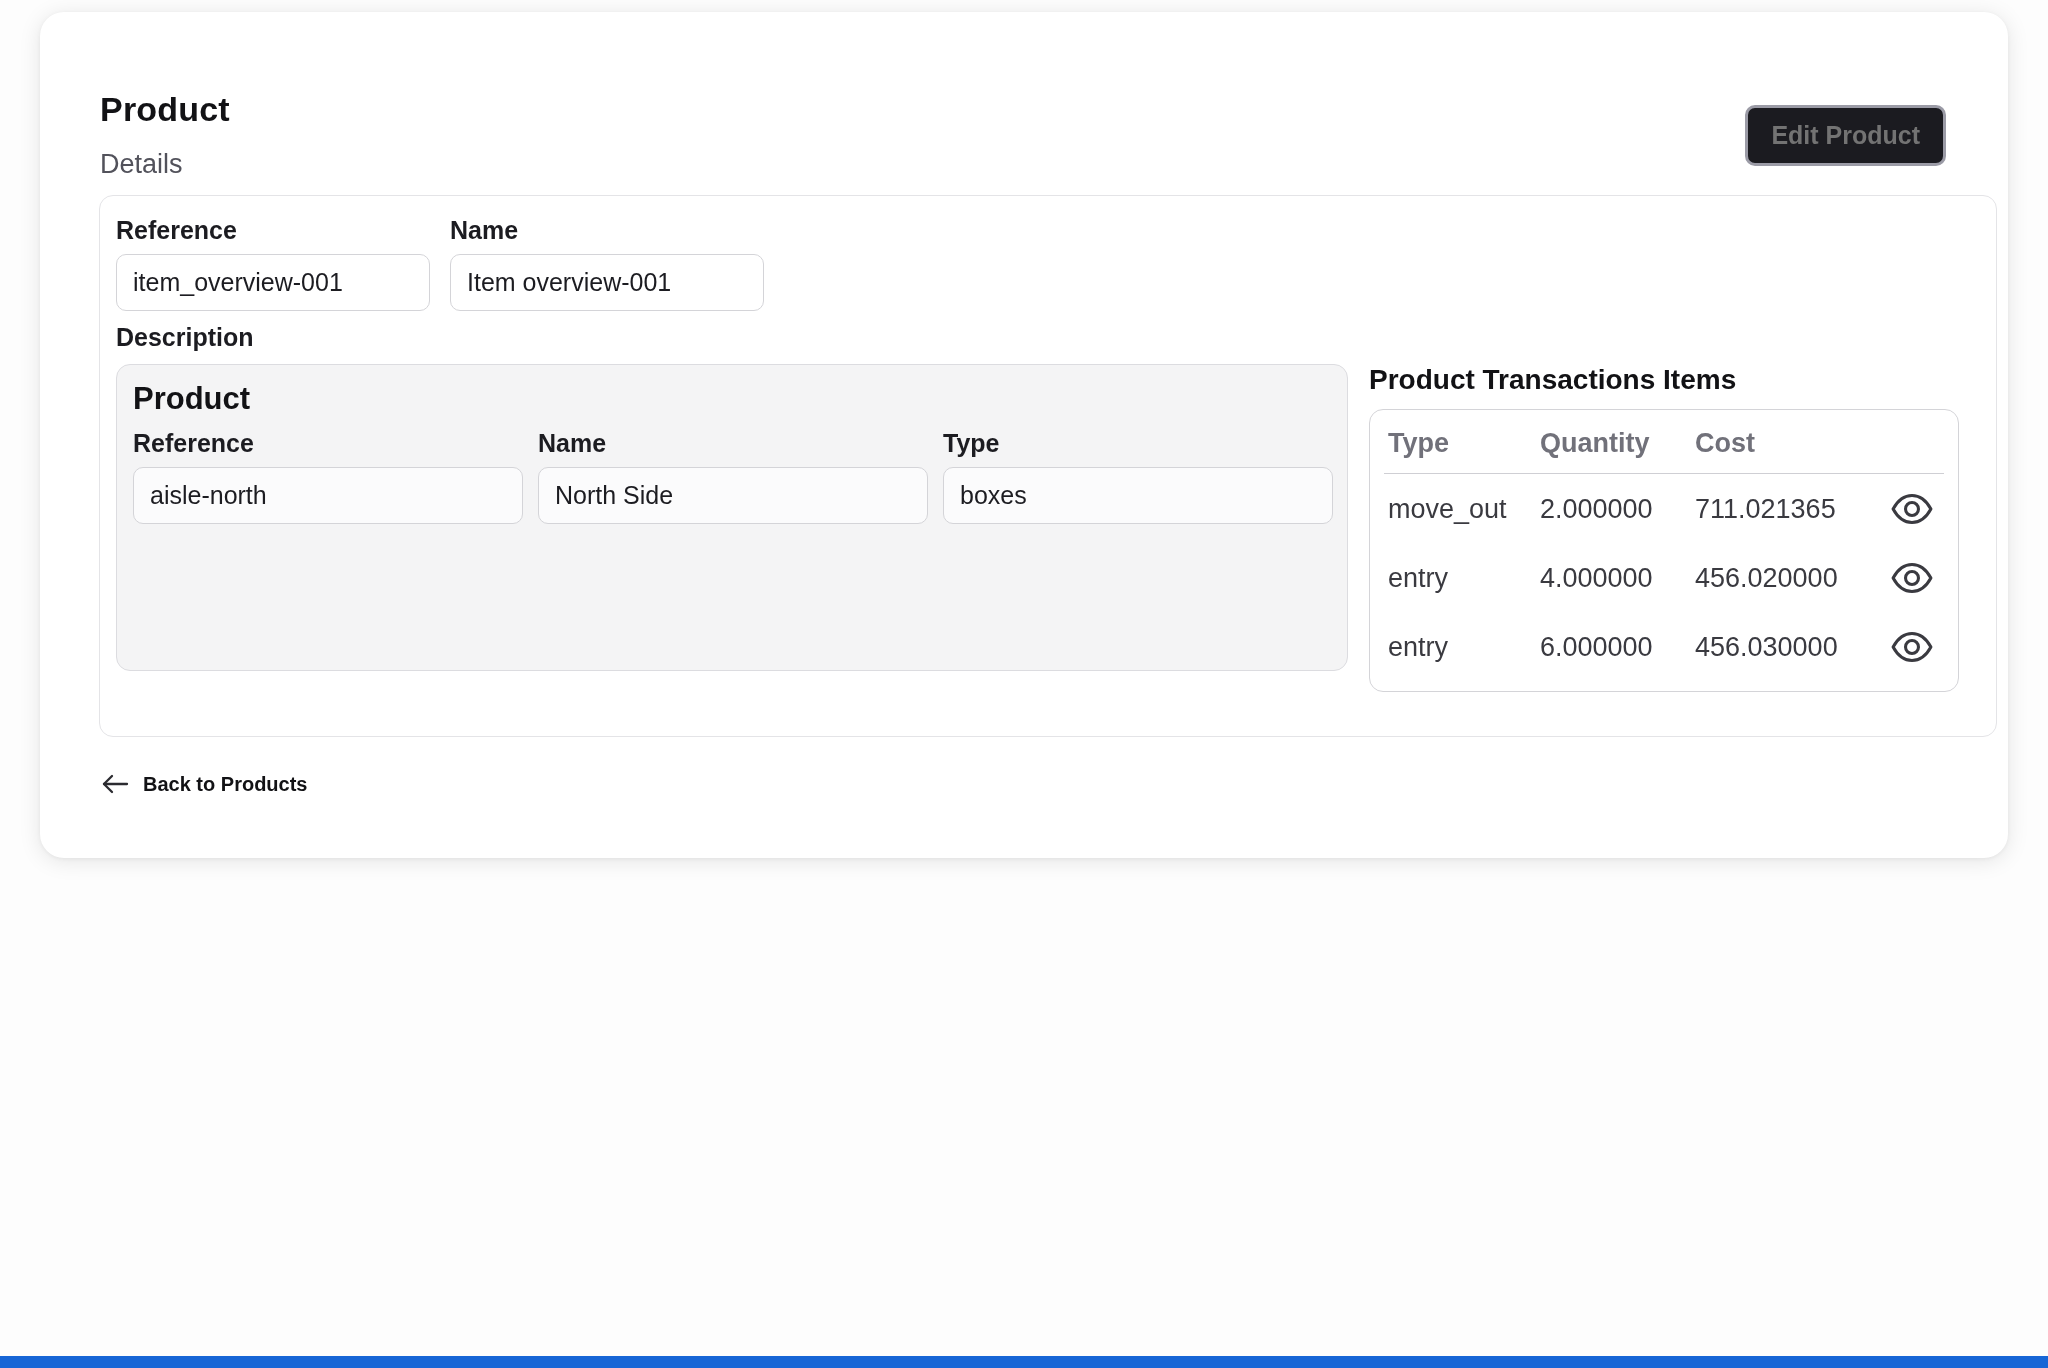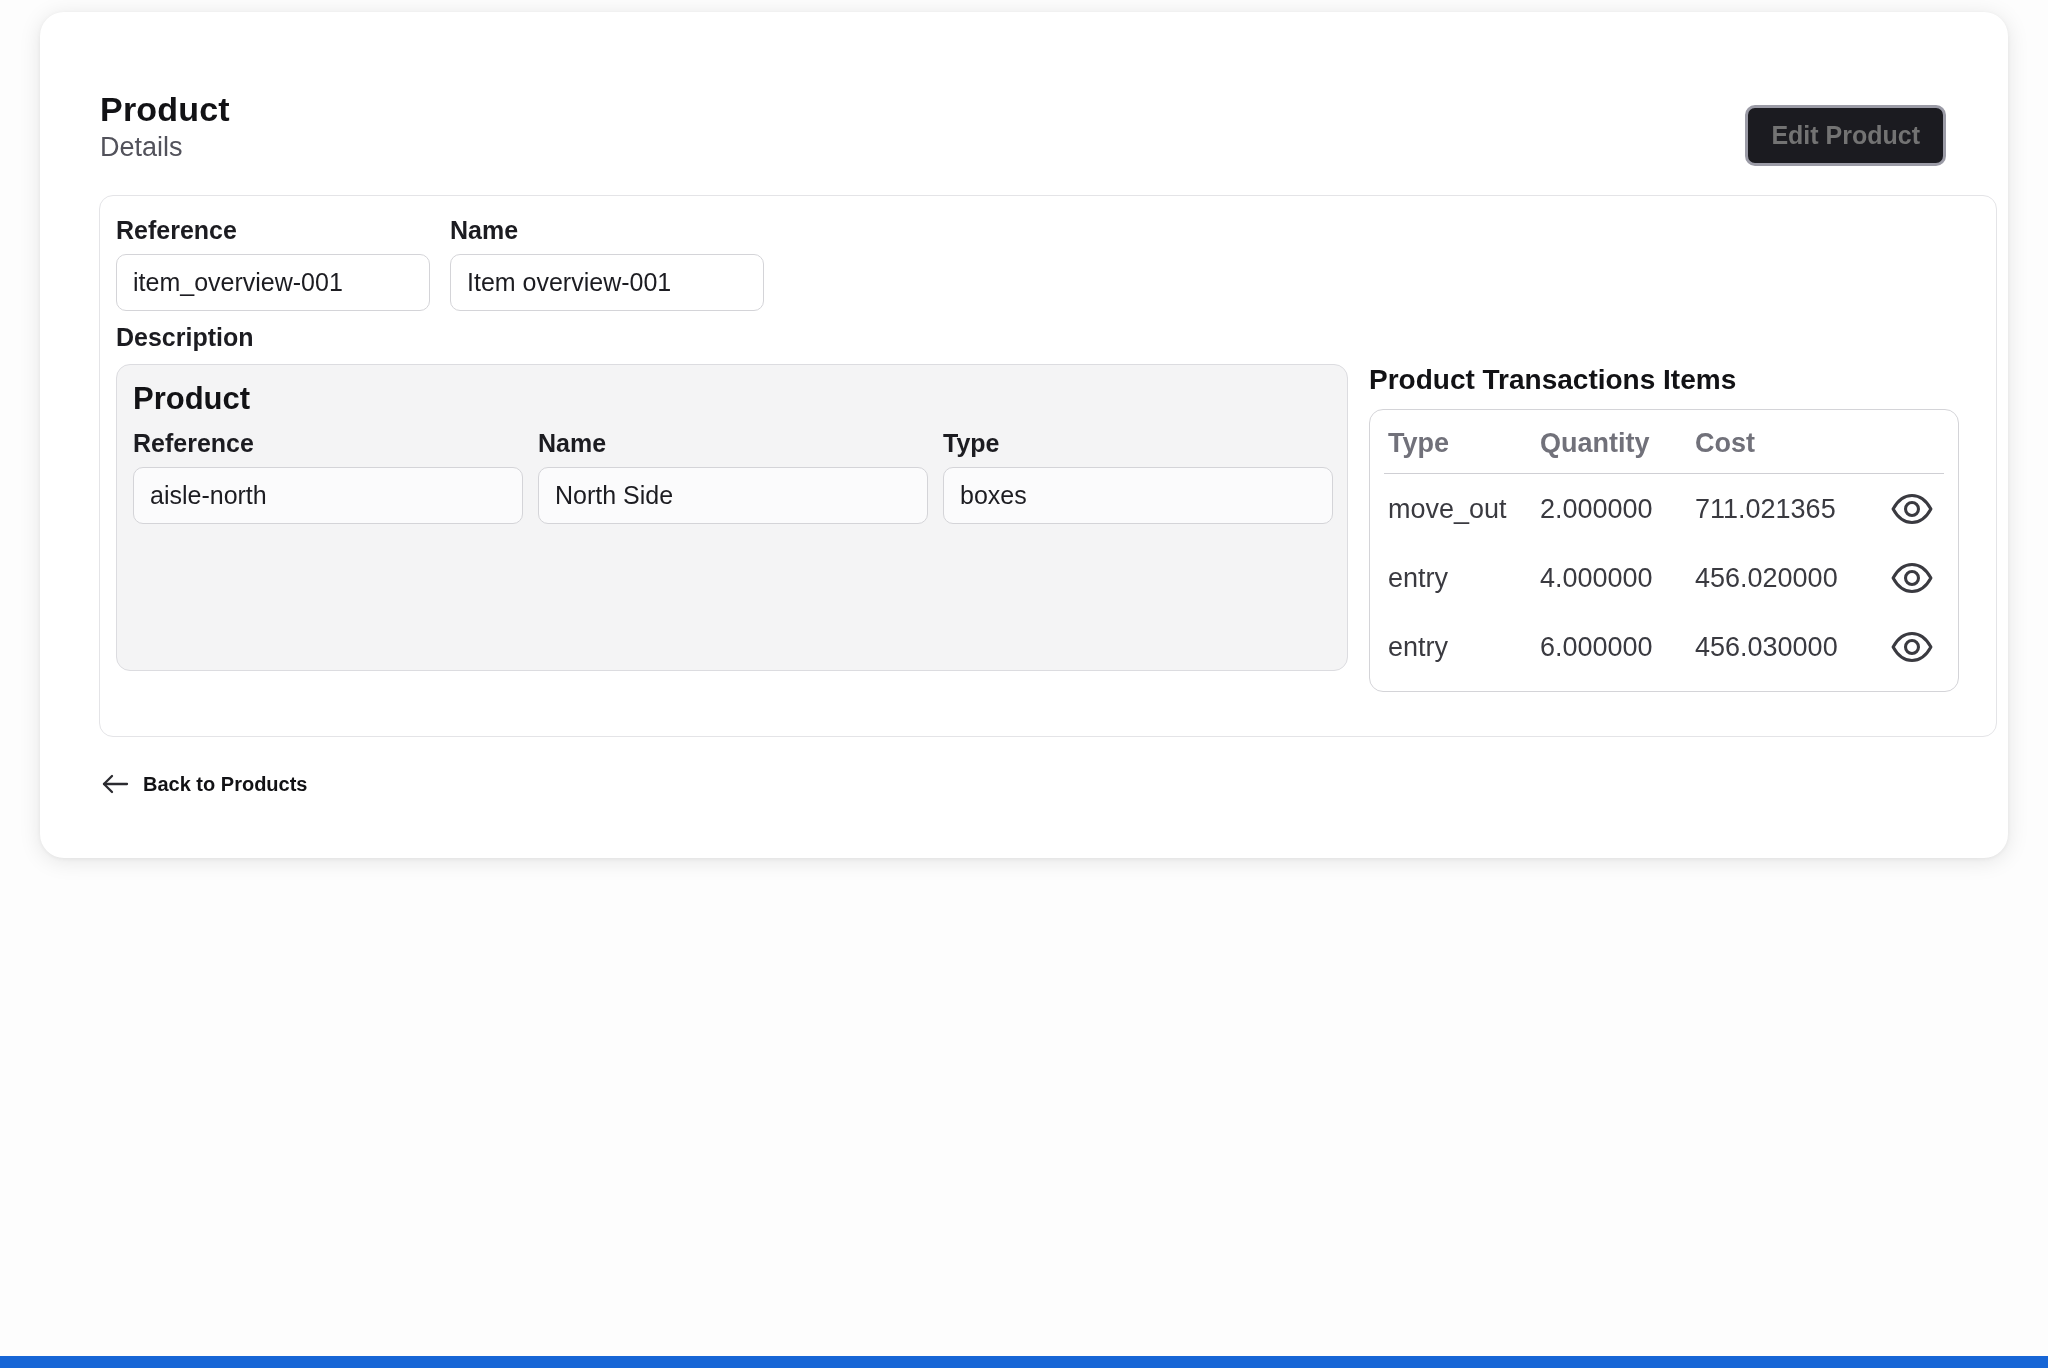--- a/index.html
+++ b/index.html
@@ -11,21 +11,21 @@
   .page-card {
     position:absolute; left:40px; top:12px; width:1968px; height:846px;
     background:#ffffff; border-radius:24px;
     box-shadow:0 3px 22px rgba(0,0,0,0.10), 0 1px 4px rgba(0,0,0,0.05);
     padding-left:24px;
   }
 
   
   .hdr { position:absolute; left:60px; top:78px; }
   .hdr-title { font-size:34px; font-weight:700; color:#121215; letter-spacing:0.2px; }
-  .hdr-sub { font-size:27px; color:#52525b; margin-top:3px; }
+  .hdr-sub { font-size:27px; color:#52525b; margin-top:20px; }
 
   .edit-btn {
     position:absolute; right:62px; top:93px;
     background:#1b1b20; color:#737373;
     font-family:inherit; font-size:25px; font-weight:700;
     padding:13px 23px; border-radius:10px;
     border:3px solid #9b9ba6; cursor:pointer;
   }
 
   

